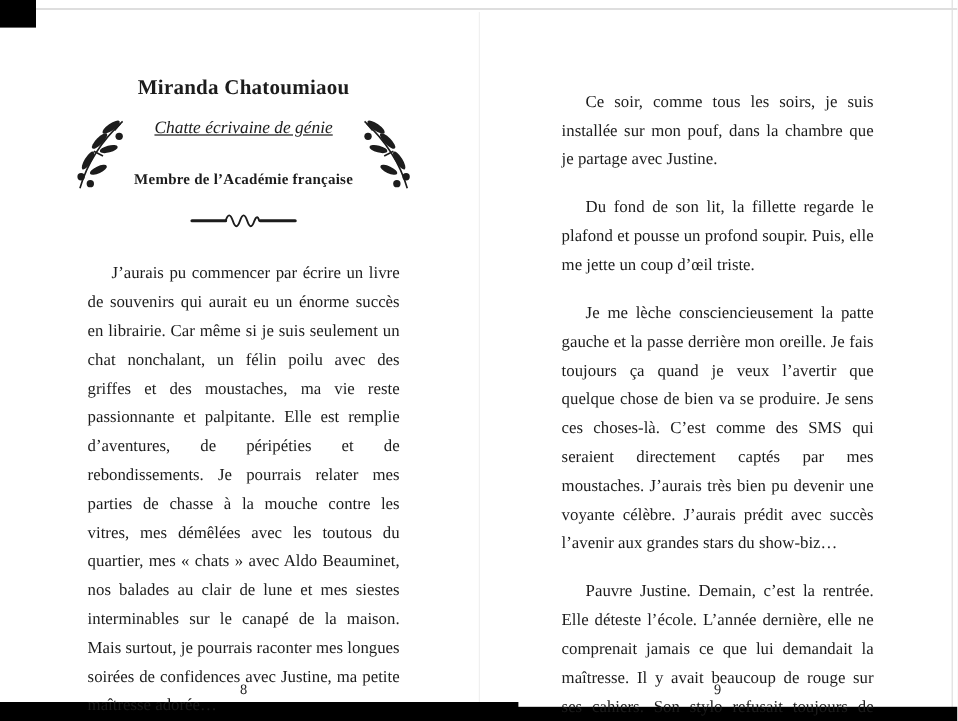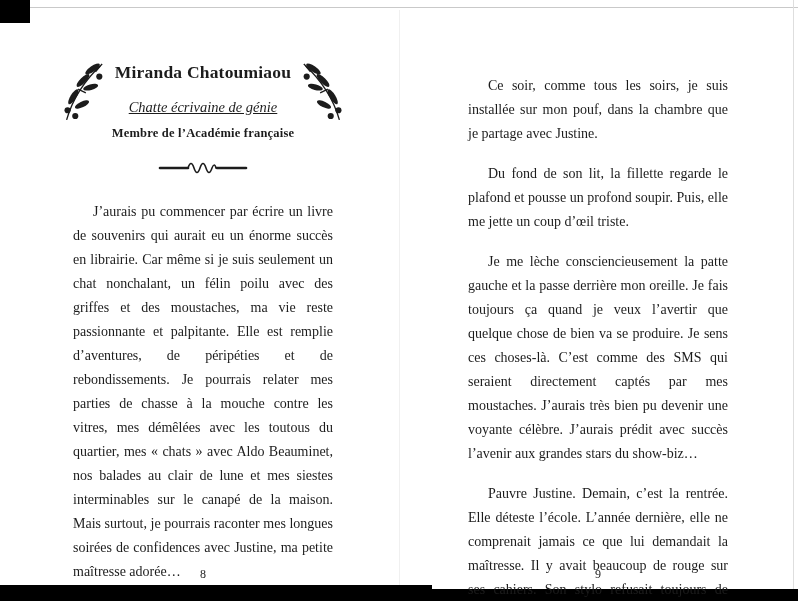--- a/index.html
+++ b/index.html
@@ -19,25 +19,25 @@
 
   .page-col {
     position:absolute; width:292px;
     text-align:justify; font-size:14px; line-height:24px;
     hyphens:auto; -webkit-hyphens:auto;
   }
   .left-col { left:57px; top:60px; }
   .right-col { left:452px; top:58px; }
 
   .chapter-header { text-align:center; }
-  .header-row { display:flex; align-items:flex-start; justify-content:center; gap:4px; }
+  .header-row { display:flex; align-items:flex-end; justify-content:center; gap:4px; }
   .header-text { flex:1; }
   .chapter-title { font-size:17.5px; font-weight:bold; letter-spacing:0.2px; white-space:nowrap; }
   .chapter-subtitle { font-style:italic; font-size:14.5px; margin-top:11px;text-decoration:underline; }
-  .chapter-affiliation { font-weight:bold; font-size:12.5px; margin-top:2px; letter-spacing:0.2px; }
+  .chapter-affiliation { font-weight:bold; font-size:12.5px; margin-top:18px; letter-spacing:0.2px; }
   .branch { flex:0 0 auto; display:flex; align-items:center; }
   .branch.mirror svg { transform:scaleX(-1); }
 
   .divider { text-align:center; margin:15px 0 9px; }
 
   p.body-par { text-indent:20px; margin:16px; }
 
   .pagenum {
     position:absolute; width:292px; top:567px;
     text-align:center; font-size:12px; line-height:14px;

